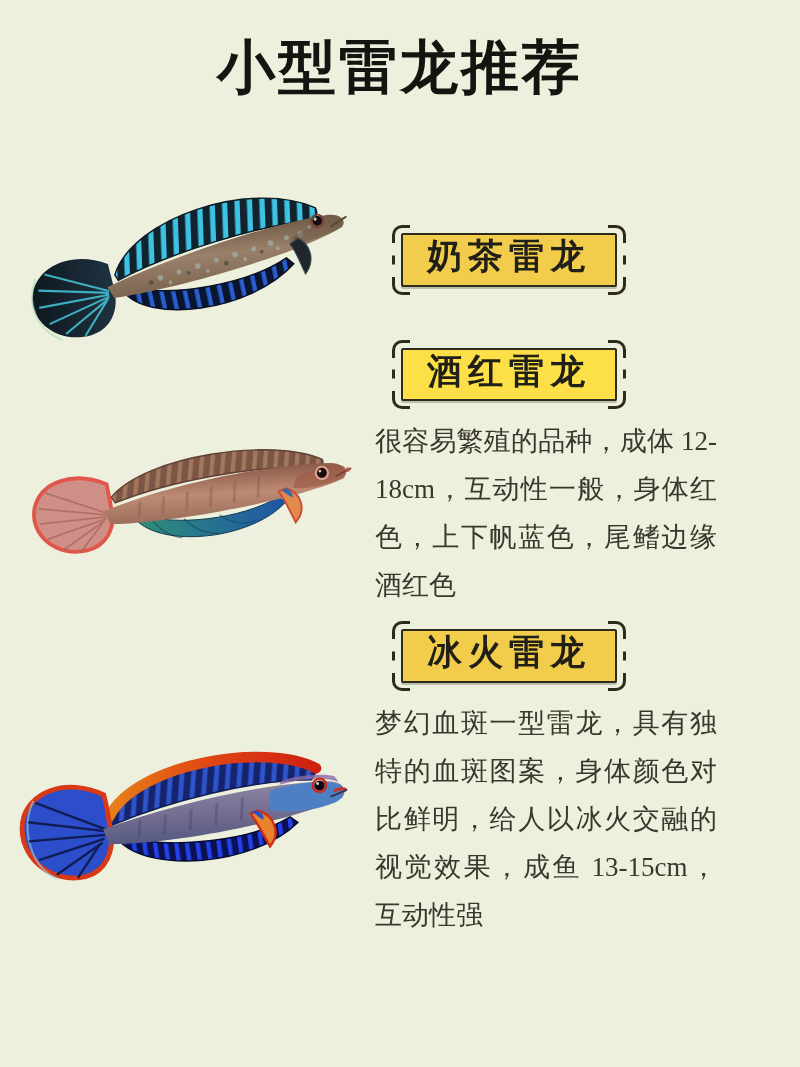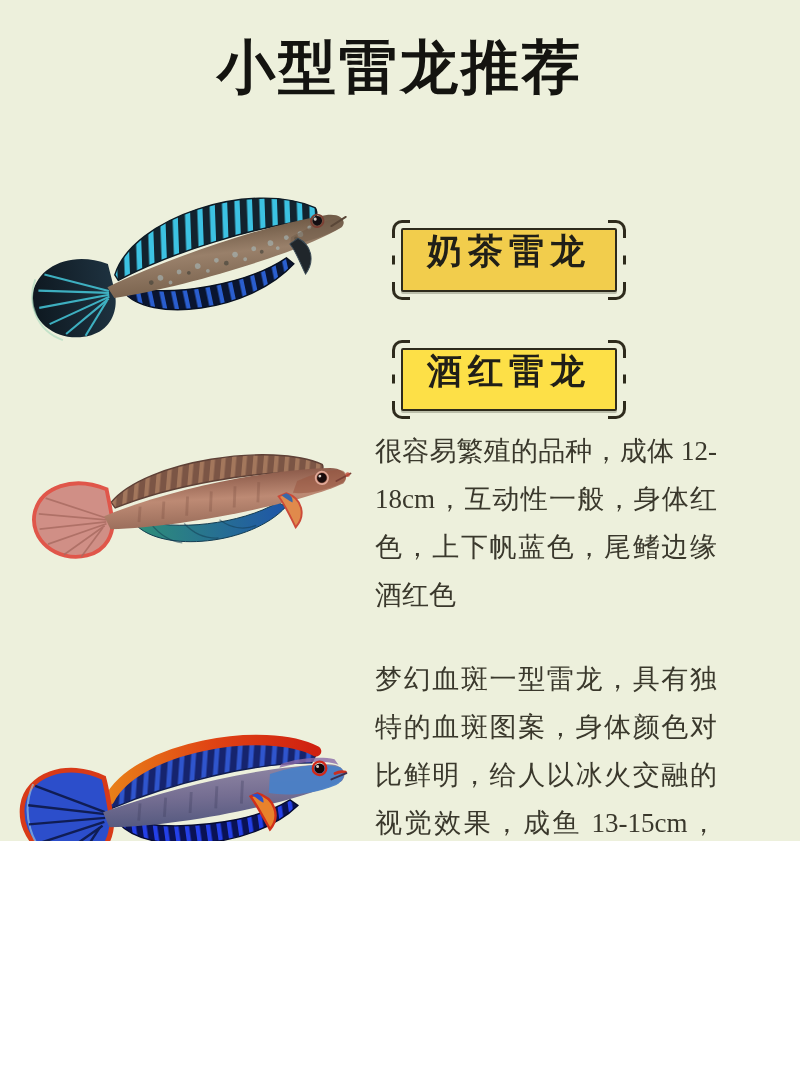--- a/index.html
+++ b/index.html
@@ -1,18 +1,18 @@
 <!DOCTYPE html>
 <html><head>
 <meta charset="utf-8">
 <style>
   html,body { margin:0; padding:0; }
   .page {
     position:relative;
-    width:800px; height:841px;
+    width:800px; height:1067px;
     background:#edf0dc;
     overflow:hidden;
     font-family:"Liberation Sans","DejaVu Sans",sans-serif;
   }
   .title {
     margin:0; padding-top:34px;
     text-align:center;
     font-size:58px; line-height:1.15;
     font-weight:bold; letter-spacing:3px;
     color:#141410;
@@ -34,21 +34,21 @@
   .badge-frame {
     position:relative;
     display:inline-block;
     margin-left:26px;
   }
   .badge-box {
     position:relative;
     background:#f2cd4c;
     border:2px solid #2e2b1c;
     border-radius:2px;
-    padding:3px 24px 18px;
+    padding:3px 24px 8px;
     font-size:35px; line-height:1.1;
     letter-spacing:6px;
     font-weight:600;
     color:#201f18;
     font-family:"Liberation Serif","DejaVu Serif",serif;
     box-shadow:0 2px 0 rgba(40,38,20,0.25);
   }
   .corner {
     position:absolute; width:15px; height:15px;
     border:0 solid #2e2b1c;
@@ -284,17 +284,24 @@
             <circle cx="324" cy="68" r="7" fill="none" stroke="#d02818" stroke-width="2.5"></circle>
             <circle cx="324" cy="68" r="5.2" fill="#120609"></circle>
             <circle cx="322" cy="66" r="1.6" fill="#eadfd6" opacity="0.9"></circle>
             <path d="M340,74 C344,72 348,72 351,73" stroke="#c83020" stroke-width="3" fill="none" stroke-linecap="round"></path>
             <path d="M336,80 L352,74" stroke="#3a3050" stroke-width="2" fill="none" stroke-linecap="round"></path>
           </g>
         </svg>
       </div>
     </div>
     <div class="info-col">
+      <div class="badge-frame">
+        <i class="corner tl"></i>
+        <i class="corner tr"></i>
+        <i class="corner bl"></i>
+        <i class="corner br"></i>
+        <div class="badge-box" style="background-color: rgb(242, 205, 76); border-color: rgb(46, 43, 28); color: rgb(32, 31, 24);">冰火雷龙</div>
+      </div>
       <p class="desc" style="color: rgb(58, 56, 44);">梦幻血斑一型雷龙，具有独特的血斑图案，身体颜色对比鲜明，给人以冰火交融的视觉效果，成鱼 13-15cm，互动性强</p>
     </div>
   </section>
 
 </div>
 
 </body></html>

